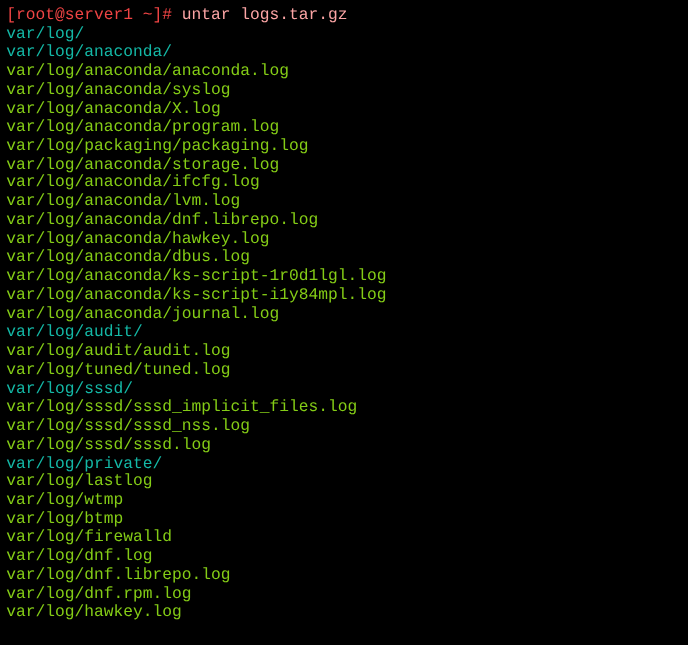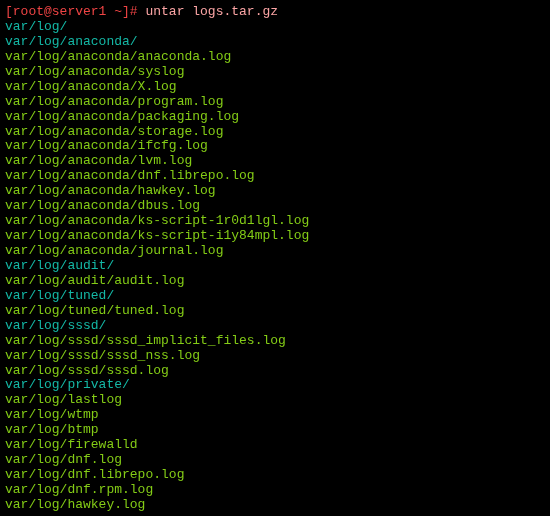--- a/index.html
+++ b/index.html
@@ -42,33 +42,32 @@
     <span> </span>
     <span class="prompt-command">untar logs.tar.gz</span>
   </div>
   <div id="output-container">
       <div class="dir-line">var/log/</div>
       <div class="dir-line">var/log/anaconda/</div>
       <div class="output-line">var/log/anaconda/anaconda.log</div>
       <div class="output-line">var/log/anaconda/syslog</div>
       <div class="output-line">var/log/anaconda/X.log</div>
       <div class="output-line">var/log/anaconda/program.log</div>
-      <div class="output-line">var/log/anaconda/packaging.log</div>
+      <div class="output-line">var/log/packaging/packaging.log</div>
       <div class="output-line">var/log/anaconda/storage.log</div>
       <div class="output-line">var/log/anaconda/ifcfg.log</div>
       <div class="output-line">var/log/anaconda/lvm.log</div>
       <div class="output-line">var/log/anaconda/dnf.librepo.log</div>
       <div class="output-line">var/log/anaconda/hawkey.log</div>
       <div class="output-line">var/log/anaconda/dbus.log</div>
       <div class="output-line">var/log/anaconda/ks-script-1r0d1lgl.log</div>
       <div class="output-line">var/log/anaconda/ks-script-i1y84mpl.log</div>
       <div class="output-line">var/log/anaconda/journal.log</div>
       <div class="dir-line">var/log/audit/</div>
       <div class="output-line">var/log/audit/audit.log</div>
-      <div class="dir-line">var/log/tuned/</div>
       <div class="output-line">var/log/tuned/tuned.log</div>
       <div class="dir-line">var/log/sssd/</div>
       <div class="output-line">var/log/sssd/sssd_implicit_files.log</div>
       <div class="output-line">var/log/sssd/sssd_nss.log</div>
       <div class="output-line">var/log/sssd/sssd.log</div>
       <div class="dir-line">var/log/private/</div>
       <div class="output-line">var/log/lastlog</div>
       <div class="output-line">var/log/wtmp</div>
       <div class="output-line">var/log/btmp</div>
       <div class="output-line">var/log/firewalld</div>

